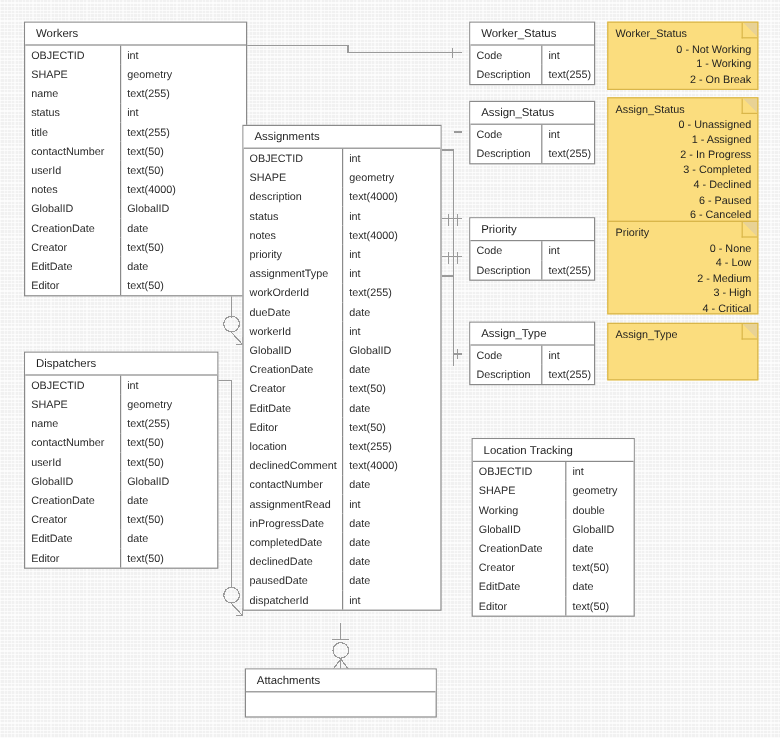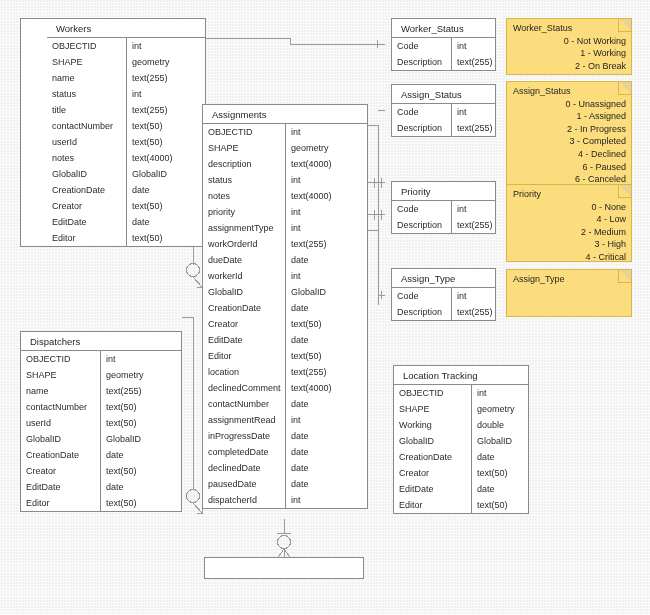--- a/index.html
+++ b/index.html
@@ -173,21 +173,21 @@
 
       <path d="M284 519 V533"></path>
       <path d="M277 533 H291"></path>
       <circle cx="284" cy="542" r="6.5"></circle>
       <path d="M284 549 V560"></path>
       <path d="M284 549 L276 560"></path>
       <path d="M284 549 L292 560"></path>
     </g>
   </svg>
 
-  <div class="entity w-wide" style="left:20px; top:18px; width:186px;padding-left:26px;">
+  <div class="entity w-wide" style="left:20px; top:18px; width:186px;">
     <div class="entity-title">Workers</div>
     <div class="entity-body">
         <div class="attr-row">
           <div class="attr-name">OBJECTID</div>
           <div class="attr-type">int</div>
         </div>
         <div class="attr-row">
           <div class="attr-name">SHAPE</div>
           <div class="attr-type">geometry</div>
         </div>
@@ -231,21 +231,21 @@
           <div class="attr-name">EditDate</div>
           <div class="attr-type">date</div>
         </div>
         <div class="attr-row">
           <div class="attr-name">Editor</div>
           <div class="attr-type">text(50)</div>
         </div>
       </div>
   </div>
 
-  <div class="entity w-wide" style="left:20px; top:293px; width:162px;margin-top:38px;">
+  <div class="entity w-wide" style="left:20px; top:293px; width:162px;">
     <div class="entity-title">Dispatchers</div>
     <div class="entity-body">
         <div class="attr-row">
           <div class="attr-name">OBJECTID</div>
           <div class="attr-type">int</div>
         </div>
         <div class="attr-row">
           <div class="attr-name">SHAPE</div>
           <div class="attr-type">geometry</div>
         </div>
@@ -474,20 +474,21 @@
           <div class="attr-type">date</div>
         </div>
         <div class="attr-row">
           <div class="attr-name">Editor</div>
           <div class="attr-type">text(50)</div>
         </div>
       </div>
   </div>
 
   <div class="entity w-assign" style="left:204px; top:557px; width:160px;">
+    <div class="entity-title">Attachments</div>
     <div class="entity-body empty-body"></div>
   </div>
 
   <div class="note" style="left:506px; top:18px; width:126px; height:57px;">
     <div class="fold"></div>
     <div class="note-title">Worker_Status</div>
     <div>
         <div class="note-line">0 - Not Working</div>
         <div class="note-line">1 - Working</div>
         <div class="note-line">2 - On Break</div>

